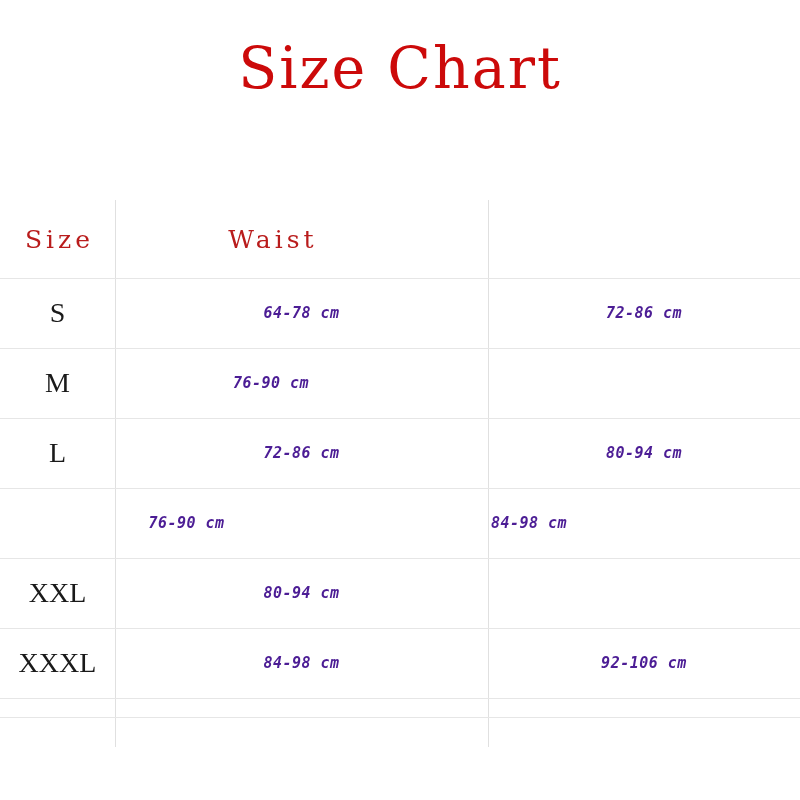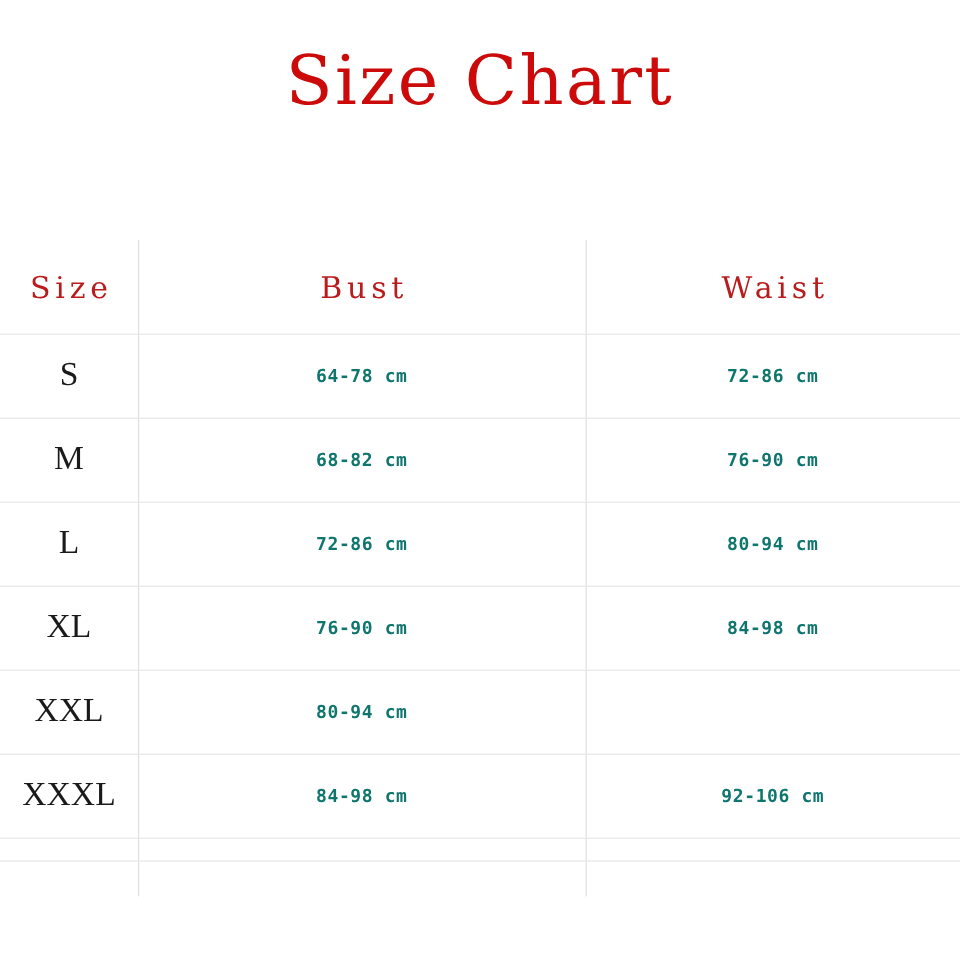--- a/index.html
+++ b/index.html
@@ -93,23 +93,24 @@
     font-size: 28px;
     color: #1a1a1a;
     letter-spacing: 0px;
   }
 
   
   .value {
     font-family: "DejaVu Sans Mono", "Liberation Mono", monospace;
     font-size: 15px;
     font-weight: 700;
-    color: #0f766e;
+    color: #4c1d95;
     letter-spacing: 0.5px;
     white-space: pre;
+    font-style: italic;
   }
 </style>
 </head>
 <body>
 
 <div id="chart-title">Size Chart</div>
 
 <div id="size-table">
 
   <div class="vline v1" style="height: 547px;"></div>
@@ -123,64 +124,55 @@
       <div class="hline" style="top: 358px;"></div>
       <div class="hline" style="top: 428px;"></div>
       <div class="hline" style="top: 498px;"></div>
       <div class="hline" style="top: 517px;"></div>
     </div>
   <div id="rows">
       <div class="row row-header" style="top: 0px; height: 78px;">
         <div class="cell cell-size">
           <span>Size</span>
         </div>
-        <div class="cell cell-bust">
-          <span>Bust</span>
-        </div>
         <div class="cell cell-waist">
           <span>Waist</span>
         </div>
       </div>
       <div class="row row-data" style="top: 78px; height: 70px;">
         <div class="cell cell-size">
           <span class="size-label">S</span>
         </div>
         <div class="cell cell-bust">
           <span class="value">64-78 cm</span>
         </div>
         <div class="cell cell-waist">
           <span class="value">72-86 cm</span>
         </div>
       </div>
       <div class="row row-data" style="top: 148px; height: 70px;">
         <div class="cell cell-size">
           <span class="size-label">M</span>
         </div>
-        <div class="cell cell-bust">
-          <span class="value">68-82 cm</span>
-        </div>
         <div class="cell cell-waist">
           <span class="value">76-90 cm</span>
         </div>
       </div>
       <div class="row row-data" style="top: 218px; height: 70px;">
         <div class="cell cell-size">
           <span class="size-label">L</span>
         </div>
         <div class="cell cell-bust">
           <span class="value">72-86 cm</span>
         </div>
         <div class="cell cell-waist">
           <span class="value">80-94 cm</span>
         </div>
       </div>
       <div class="row row-data" style="top: 288px; height: 70px;">
-        <div class="cell cell-size">
-          <span class="size-label">XL</span>
-        </div>
         <div class="cell cell-bust">
           <span class="value">76-90 cm</span>
         </div>
         <div class="cell cell-waist">
           <span class="value">84-98 cm</span>
         </div>
       </div>
       <div class="row row-data" style="top: 358px; height: 70px;">
         <div class="cell cell-size">
           <span class="size-label">XXL</span>

